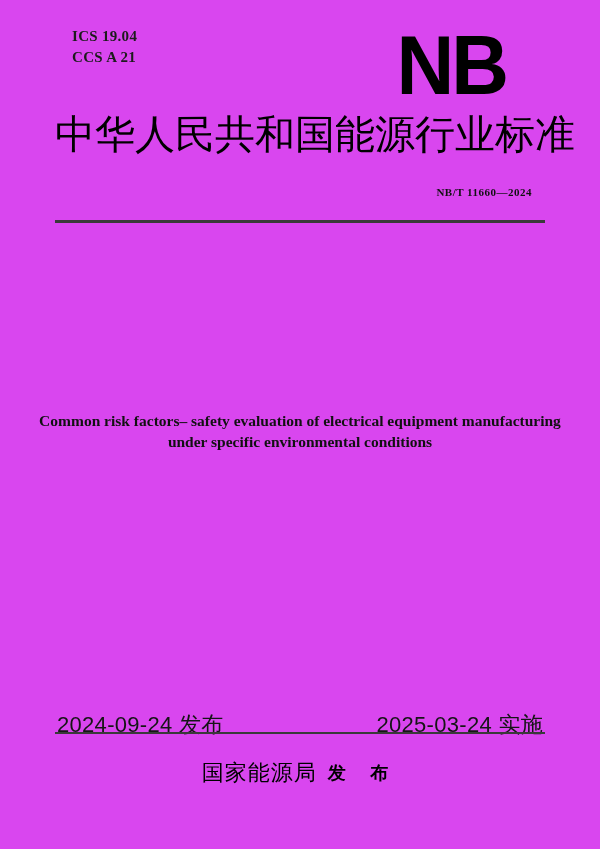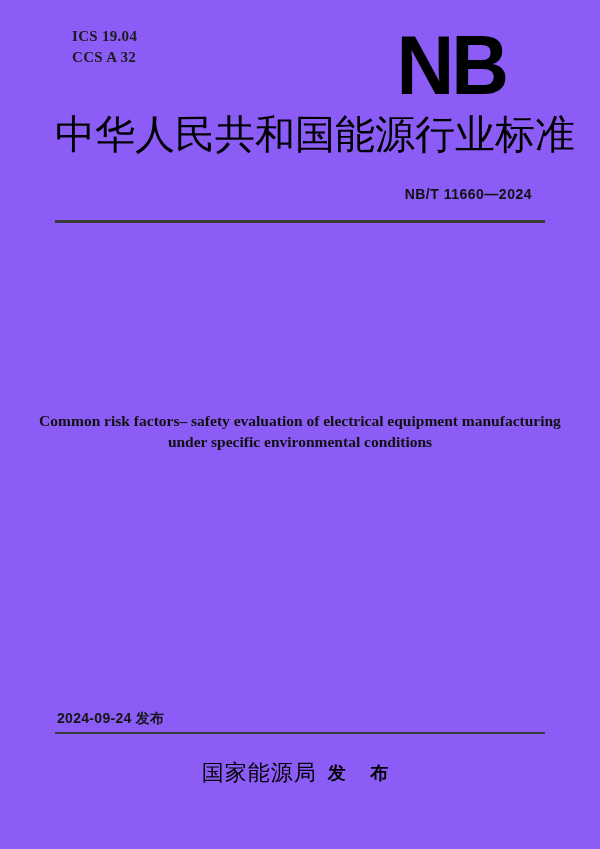--- a/index.html
+++ b/index.html
@@ -5,21 +5,21 @@
   html, body {
     margin: 0;
     padding: 0;
     background: #e8e8e8;
   }
   .page {
     position: relative;
     width: 600px;
     height: 849px;
     margin: 0 auto;
-    background: #8b5cf6;
+    background: #d946ef;
     overflow: hidden;
     font-family: "Liberation Serif", serif;
     color: #1a1a1a;
   }
   
   .ics-block {
     position: absolute;
     top: 26px;
     left: 72px;
     font-family: "Liberation Serif", serif;
@@ -56,23 +56,23 @@
     font-size: 40px;
     line-height: 46px;
     color: #000000;
     white-space: nowrap;
   }
   
   .std-number {
     position: absolute;
     top: 186px;
     right: 68px;
-    font-family: Liberation Sans, sans-serif;
+    font-family: Liberation Serif, serif;
     font-weight: bold;
-    font-size: 14px;
+    font-size: 11px;
     letter-spacing: 0.5px;
     color: #111111;
     margin-left: 24px;
   }
   .rule {
     position: absolute;
     left: 55px;
     width: 490px;
     height: 3px;
     background: #3a3a3a;
@@ -108,22 +108,22 @@
   }
   
   .dates-row {
     position: absolute;
     top: 710px;
     left: 57px;
     width: 486px;
     display: flex;
     justify-content: space-between;
     font-family: "Liberation Sans", sans-serif;
-    font-weight: 700;
-    font-size: 14px;
+    font-weight: 400;
+    font-size: 22px;
     letter-spacing: 0.3px;
     color: #151515;
   }
   
   .publisher-row {
     position: absolute;
     top: 758px;
     left: 0;
     width: 600px;
     text-align: center;
@@ -145,39 +145,40 @@
     vertical-align: middle;
   }
 </style>
 </head>
 <body>
 
 <div class="page">
 
   <div class="ics-block">
     <div>ICS 19.04</div>
-    <div>CCS A 32</div>
+    <div>CCS A 21</div>
   </div>
 
   <div class="nb-logo">NB</div>
 
   <div class="std-type">中华人民共和国能源行业标准</div>
 
   <div class="std-number">NB/T 11660—2024</div>
 
   <div class="rule rule-top"></div>
 
 
   <div class="title-en">
     <div>Common risk factors– safety evaluation of electrical equipment manufacturing</div>
     <div>under specific environmental conditions</div>
   </div>
 
   <div class="dates-row">
     <span>2024-09-24 发布</span>
+    <span>2025-03-24 实施</span>
   </div>
 
   <div class="rule rule-bottom"></div>
 
   <div class="publisher-row">
     <span class="publisher-name">国家能源局</span>
     <span class="publish-label">发 布</span>
   </div>
 
 </div>

